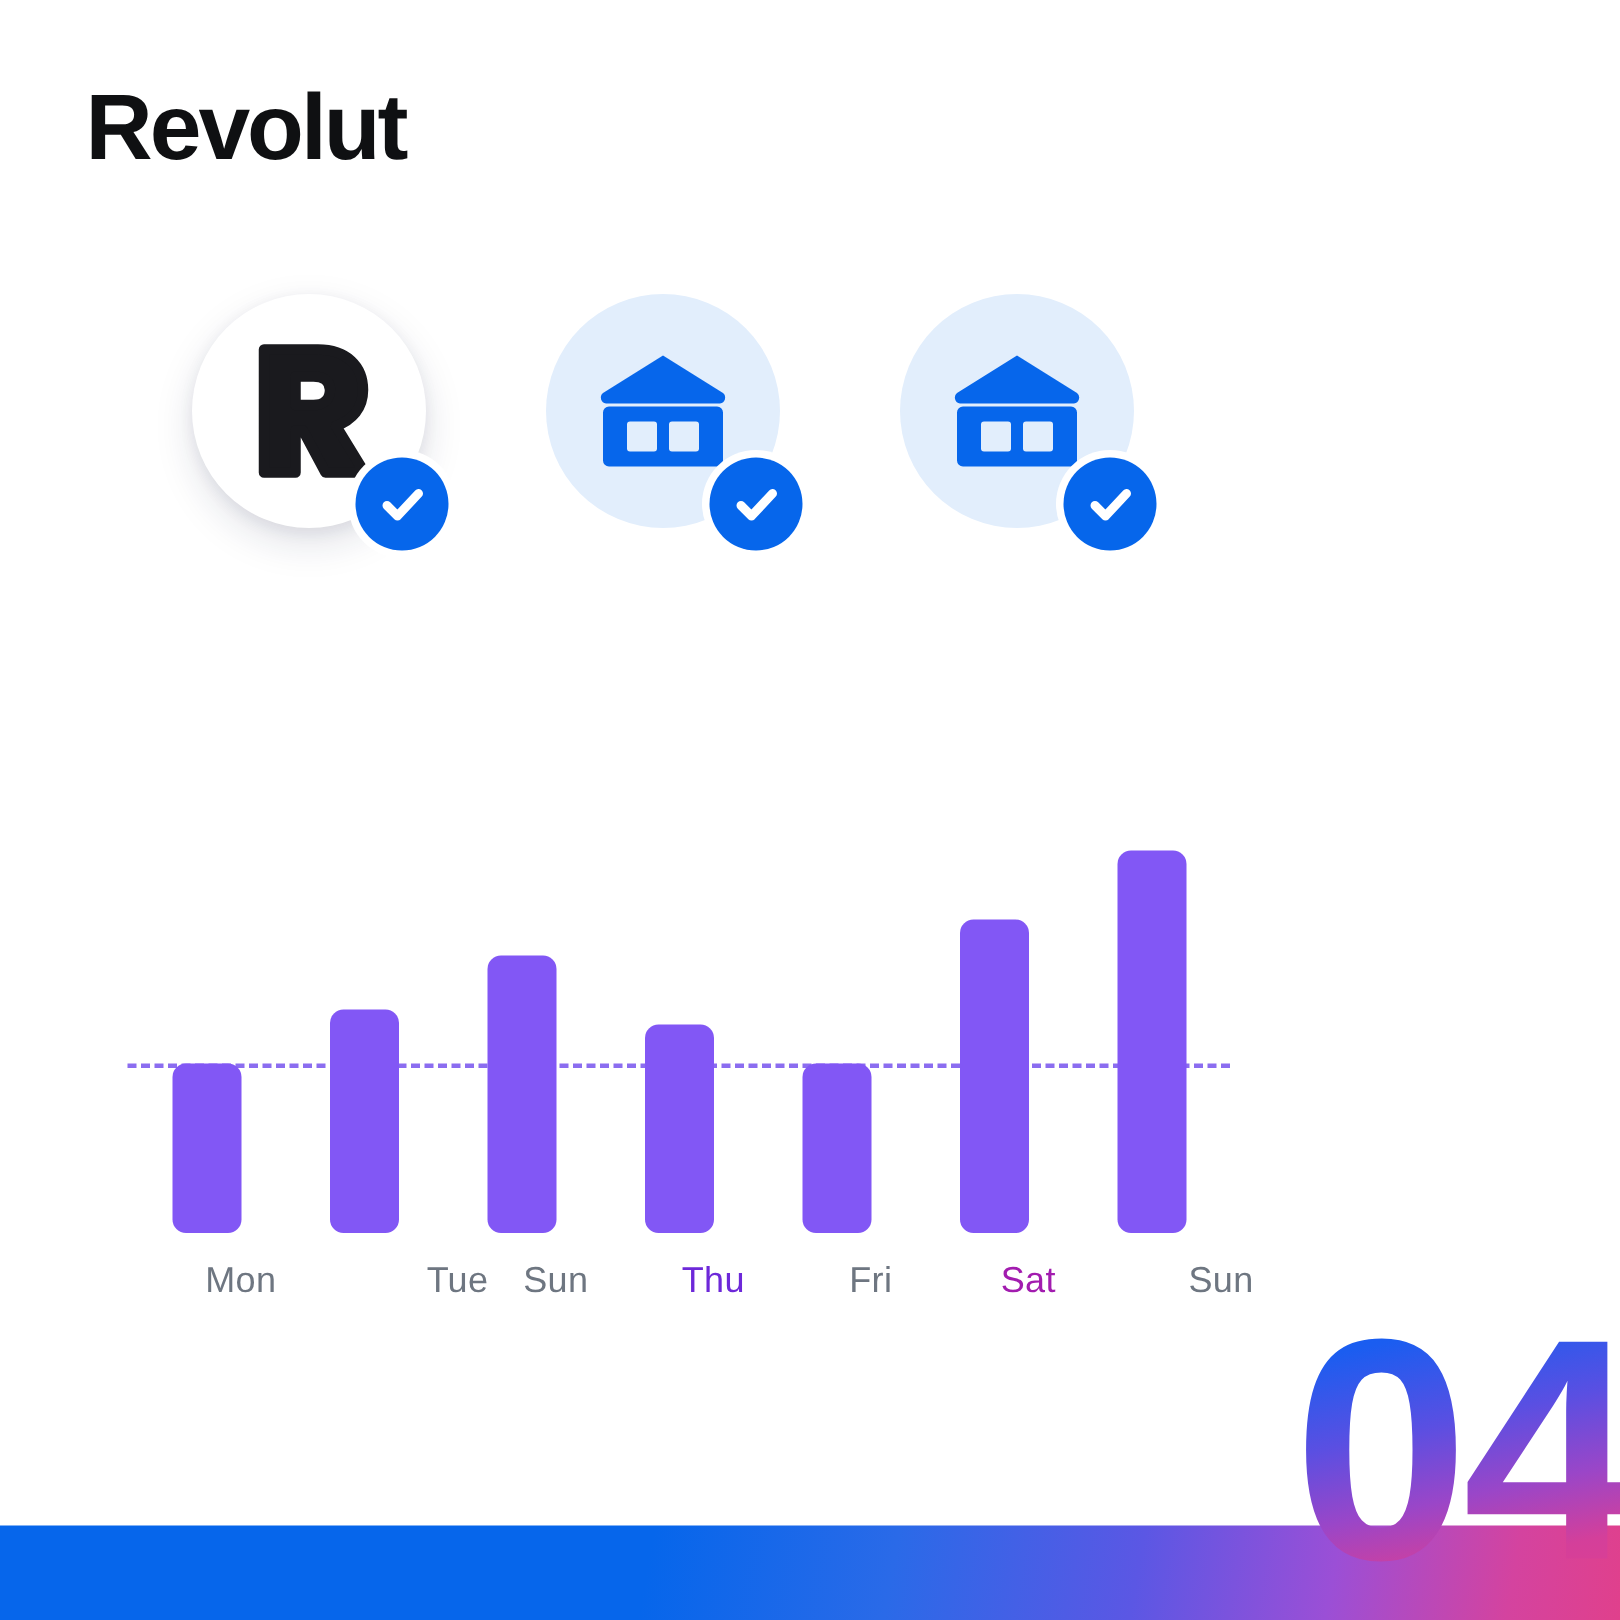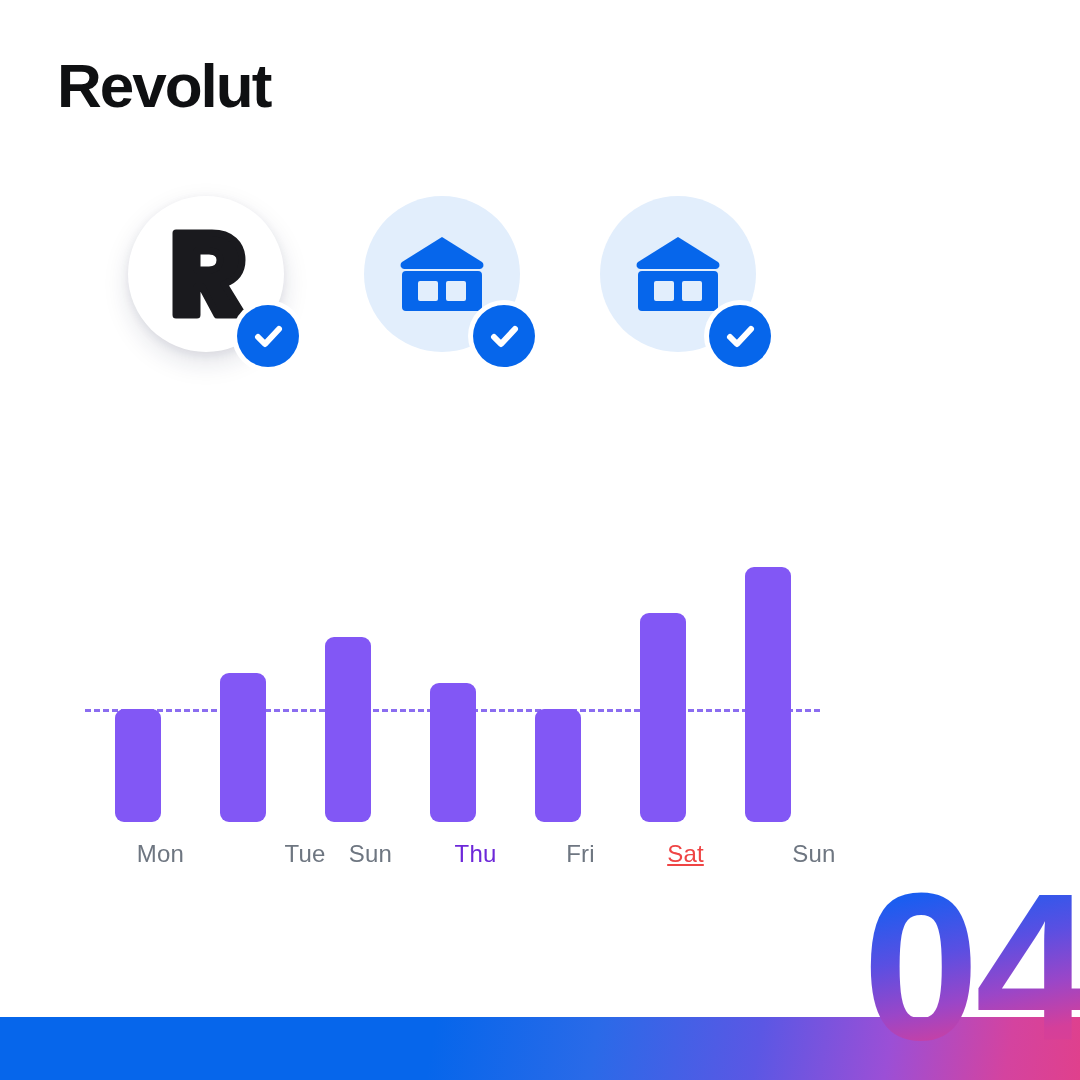--- a/index.html
+++ b/index.html
@@ -275,21 +275,21 @@
         <div class="bar-slot" style="left: 659.5px;">
           <div class="bar" style="height: 254.807px; background: rgb(130, 87, 245);"></div>
         </div>
       </div>
     <div id="x-labels">
         <div class="x-label" style="left: 52.5px; color: rgb(110, 118, 129);">Mon</div>
         <div class="x-label" style="left: 157.5px; color: rgb(110, 118, 129); text-align: right;">Tue</div>
         <div class="x-label" style="left: 262.5px; color: rgb(110, 118, 129);">Sun</div>
         <div class="x-label" style="left: 367.5px; color: #6d28d9;">Thu</div>
         <div class="x-label" style="left: 472.5px; color: rgb(110, 118, 129);">Fri</div>
-        <div class="x-label" style="left: 577.5px; color: #ef4444; text-decoration: underline;">Sat</div>
+        <div class="x-label" style="left: 577.5px; color: #a21caf;">Sat</div>
         <div class="x-label" style="left: 706px; color: rgb(110, 118, 129);">Sun</div>
       </div>
   </div>
 
   <div id="bottom-bar"></div>
   <div id="step-number">04</div>
 
 </div>
 
 </body></html>

